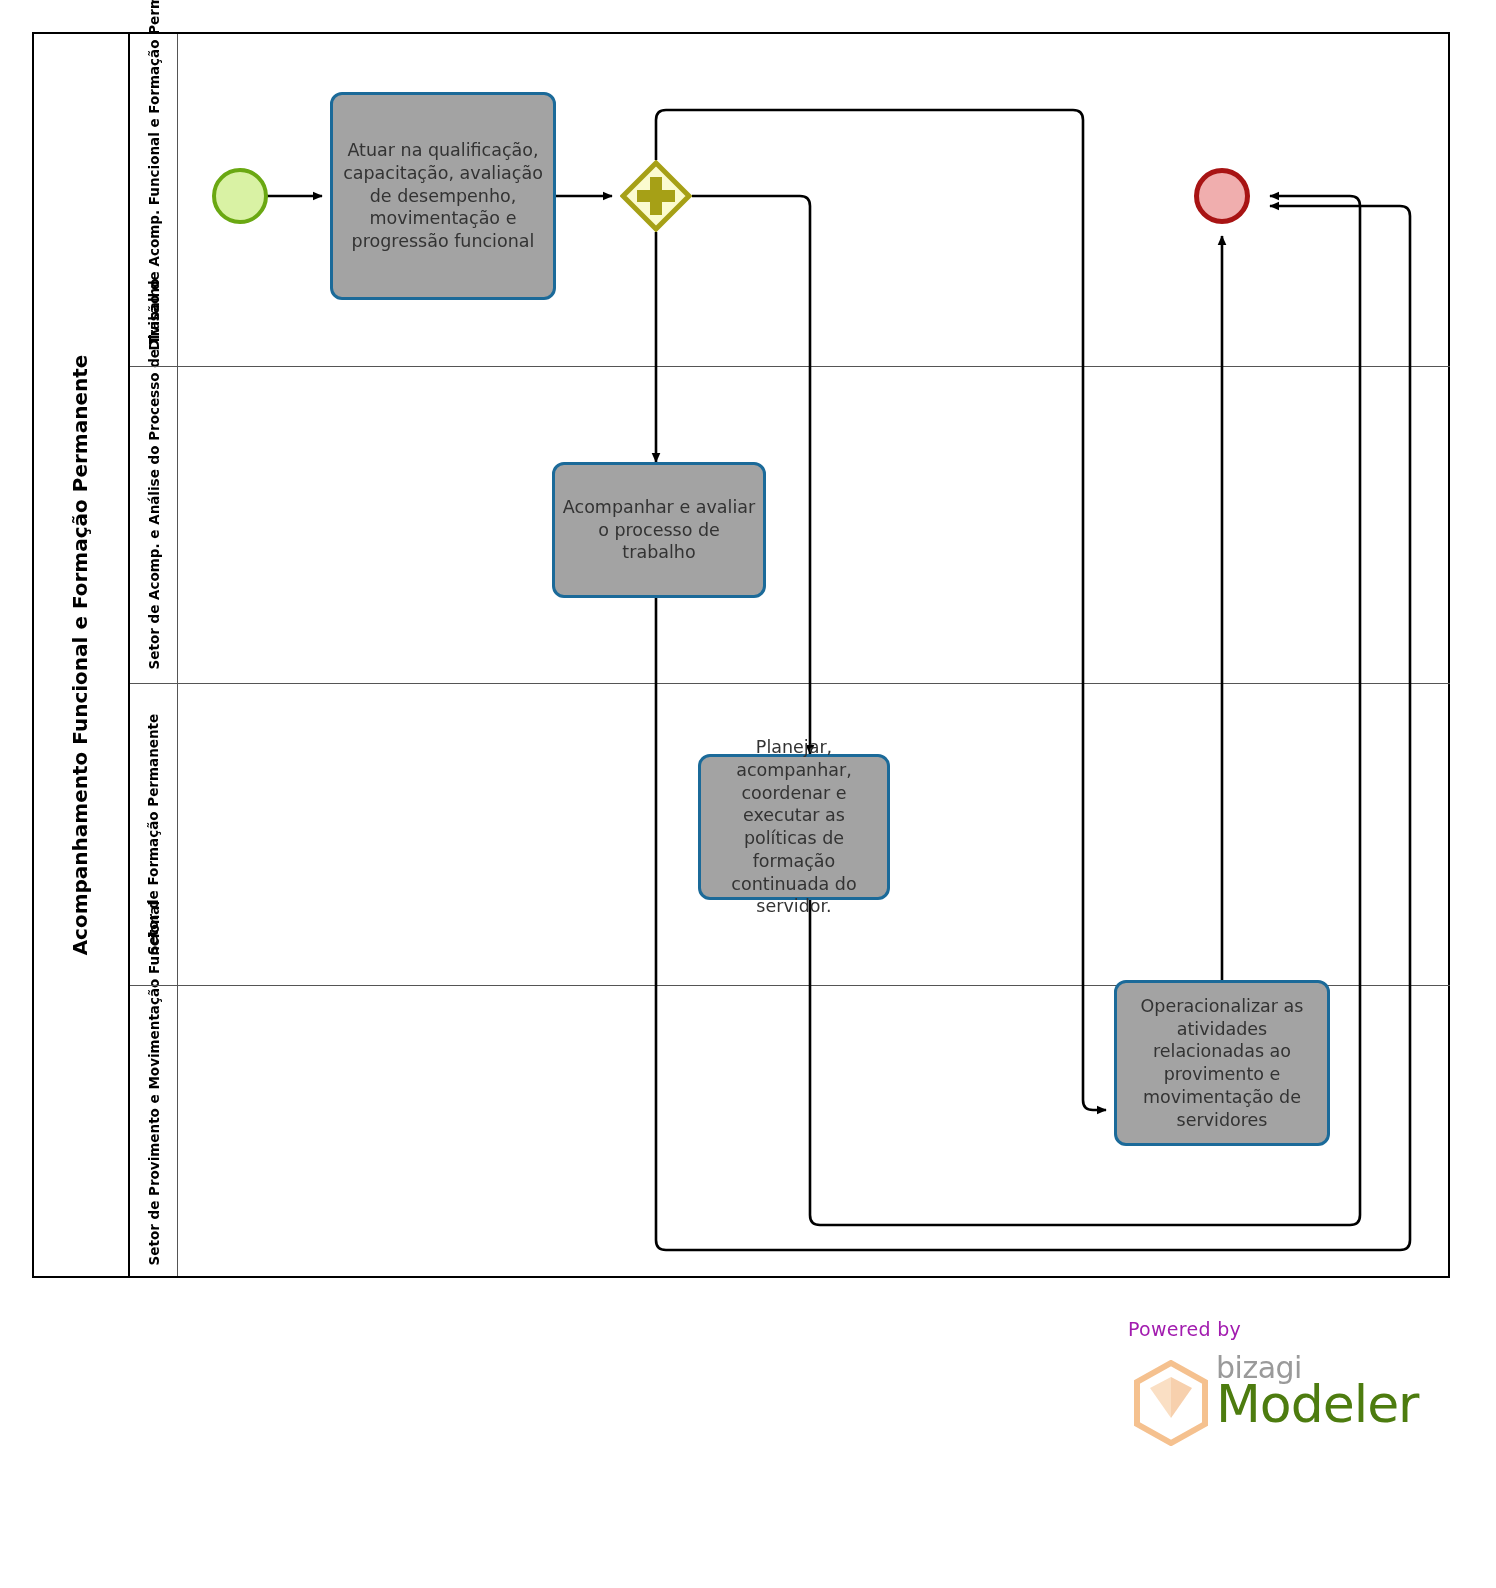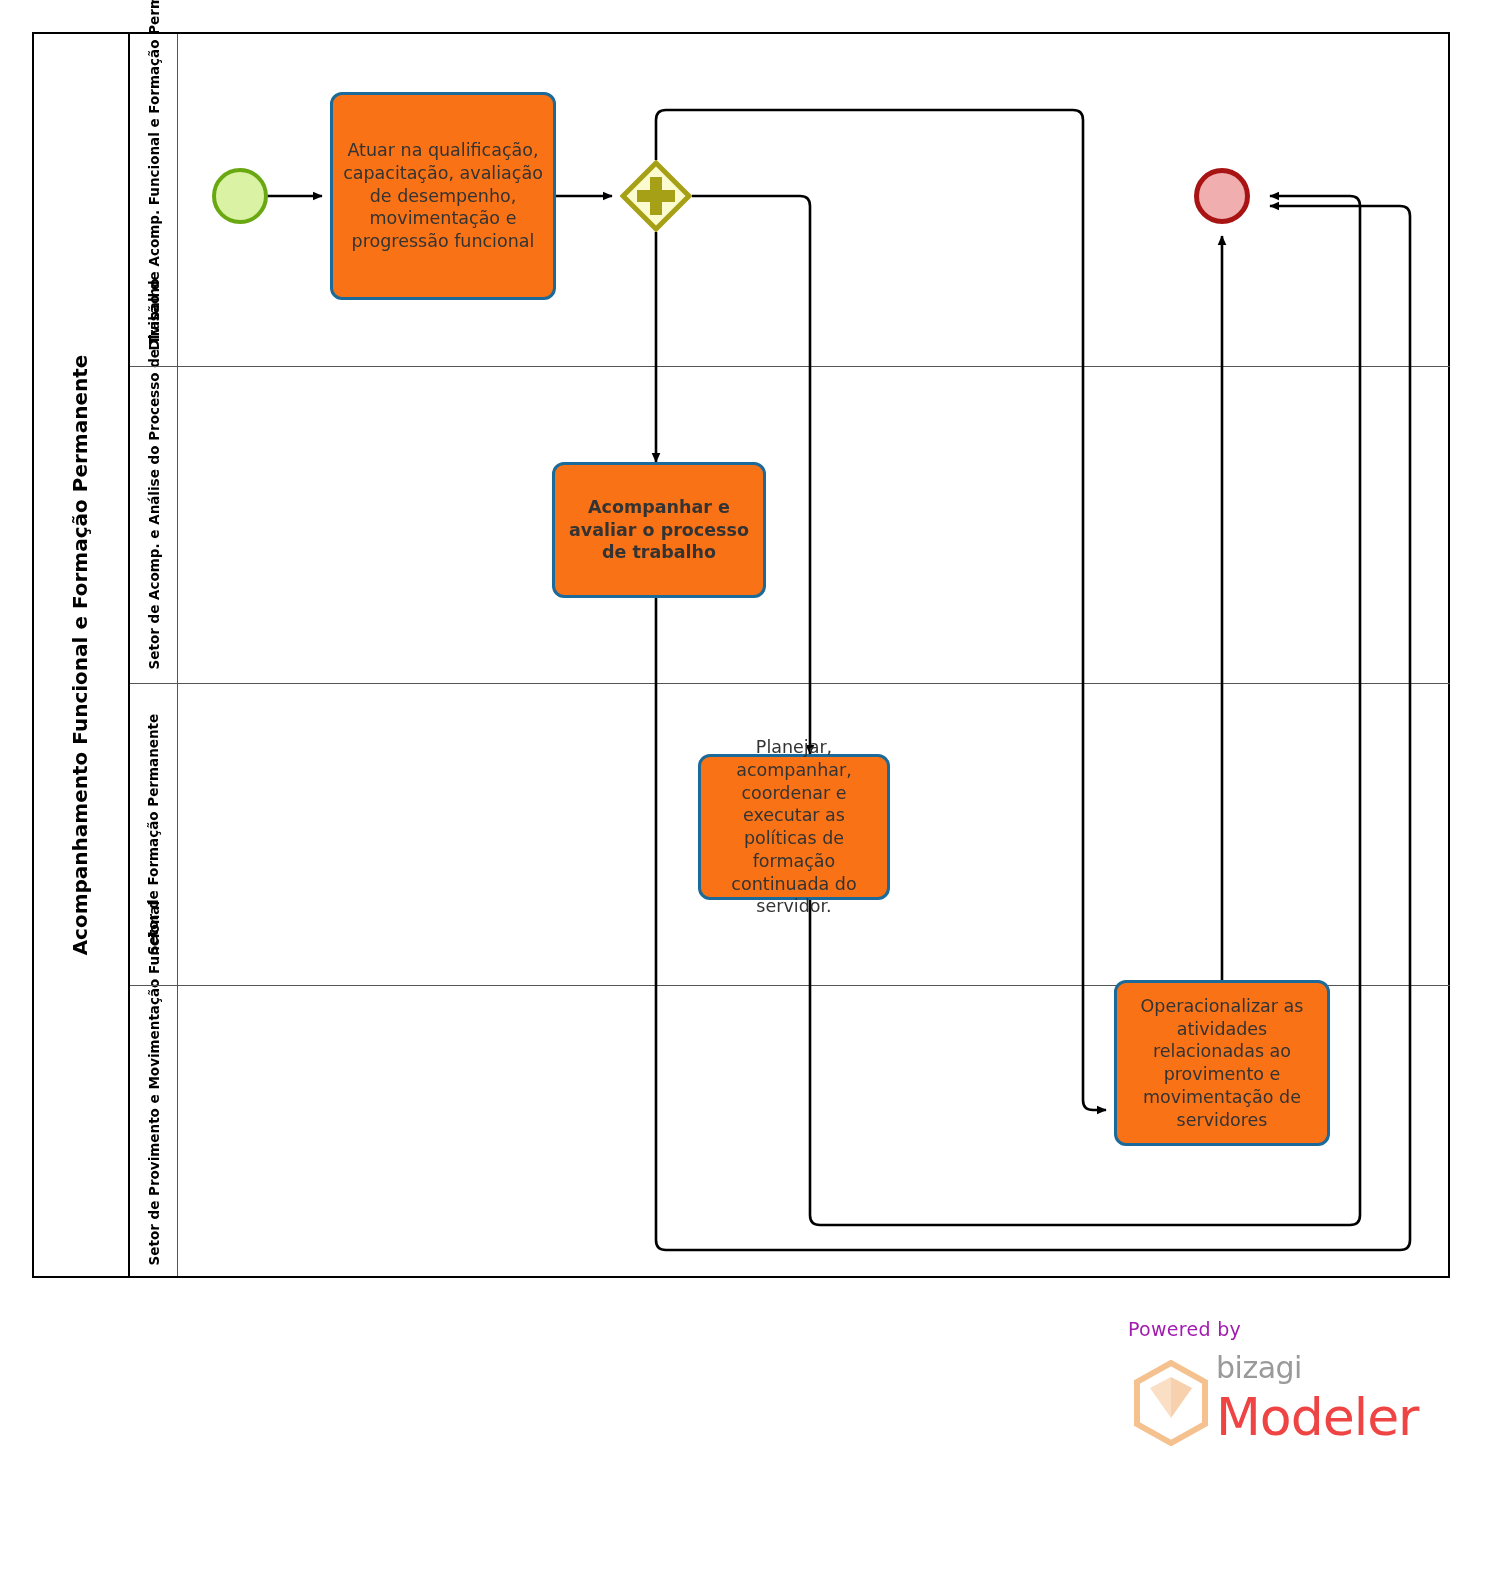--- a/index.html
+++ b/index.html
@@ -18,38 +18,38 @@
     display:flex;align-items:center;justify-content:center;border-right:1.5px solid #555;}
   .lane-hdr .rot{transform:rotate(-90deg);white-space:nowrap;text-align:center;
     font-size:13.5px;font-weight:bold;color:#000;line-height:1.25;font-family:"DejaVu Sans",sans-serif;}
   .lane-sep{position:absolute;left:130px;width:1320px;height:0;border-top:1.5px solid #555;}
 
   
   .evt{position:absolute;border-radius:50%;box-sizing:border-box;}
   .evt-start{width:56px;height:56px;background:#d9f2a4;border:4px solid #6aa812;}
   .evt-end{width:56px;height:56px;background:#f0aeae;border:5px solid #a81414;}
 
-  .task{position:absolute;box-sizing:border-box;background:#f97316;border:3.5px solid #1b6a99;
+  .task{position:absolute;box-sizing:border-box;background:#a3a3a3;border:3.5px solid #1b6a99;
     border-radius:12px;display:flex;align-items:center;justify-content:center;
     text-align:center;color:#333;font-size:17.5px;line-height:1.30;padding:3px 6px;
     font-family:"DejaVu Sans",sans-serif;}
 
   .gw{position:absolute;width:72px;height:72px;}
   .gw svg{display:block;}
 
   
   .flow-layer{position:absolute;left:0;top:0;width:1496px;height:1588px;pointer-events:none;}
 
   
   .logo{position:absolute;left:1124px;top:1318px;width:300px;height:130px;}
   .logo .powered{position:absolute;left:4px;top:0;font-size:19px;color:#a21caf;
     font-family:"DejaVu Sans",sans-serif;letter-spacing:.3px;}
   .logo .bizagi{position:absolute;left:92px;top:32px;font-size:30px;color:#9a9a9a;
     font-family:"DejaVu Sans",sans-serif;letter-spacing:-.5px;}
-  .logo .modeler{position:absolute;left:92px;top:69px;font-size:52px;color:#ef4444;
+  .logo .modeler{position:absolute;left:92px;top:56px;font-size:52px;color:#4d7c0f;
     font-family:"DejaVu Sans",sans-serif;letter-spacing:-1px;}
   .logo .hex{position:absolute;left:8px;top:42px;}
 </style>
 </head>
 <body>
 
 <div id="stage">
 
   <div class="pool"></div>
 
@@ -119,21 +119,21 @@
         <rect x="30" y="17" width="12" height="38"></rect>
         <rect x="17" y="30" width="38" height="12"></rect>
       </g>
     </svg>
   </div>
 
   <div class="task" style="left:330px;top:92px;width:226px;height:208px;">
     <span>Atuar na qualificação, capacitação, avaliação de desempenho, movimentação e progressão funcional</span>
   </div>
 
-  <div class="task" style="left:552px;top:462px;width:214px;height:136px;font-weight:bold;">
+  <div class="task" style="left:552px;top:462px;width:214px;height:136px;">
     <span>Acompanhar e avaliar o processo de trabalho</span>
   </div>
 
   <div class="task" style="left:698px;top:754px;width:192px;height:146px;">
     <span>Planejar, acompanhar, coordenar e executar as políticas de formação continuada do servidor.</span>
   </div>
 
   <div class="task" style="left:1114px;top:980px;width:216px;height:166px;">
     <span>Operacionalizar as atividades relacionadas ao provimento e movimentação de servidores</span>
   </div>

